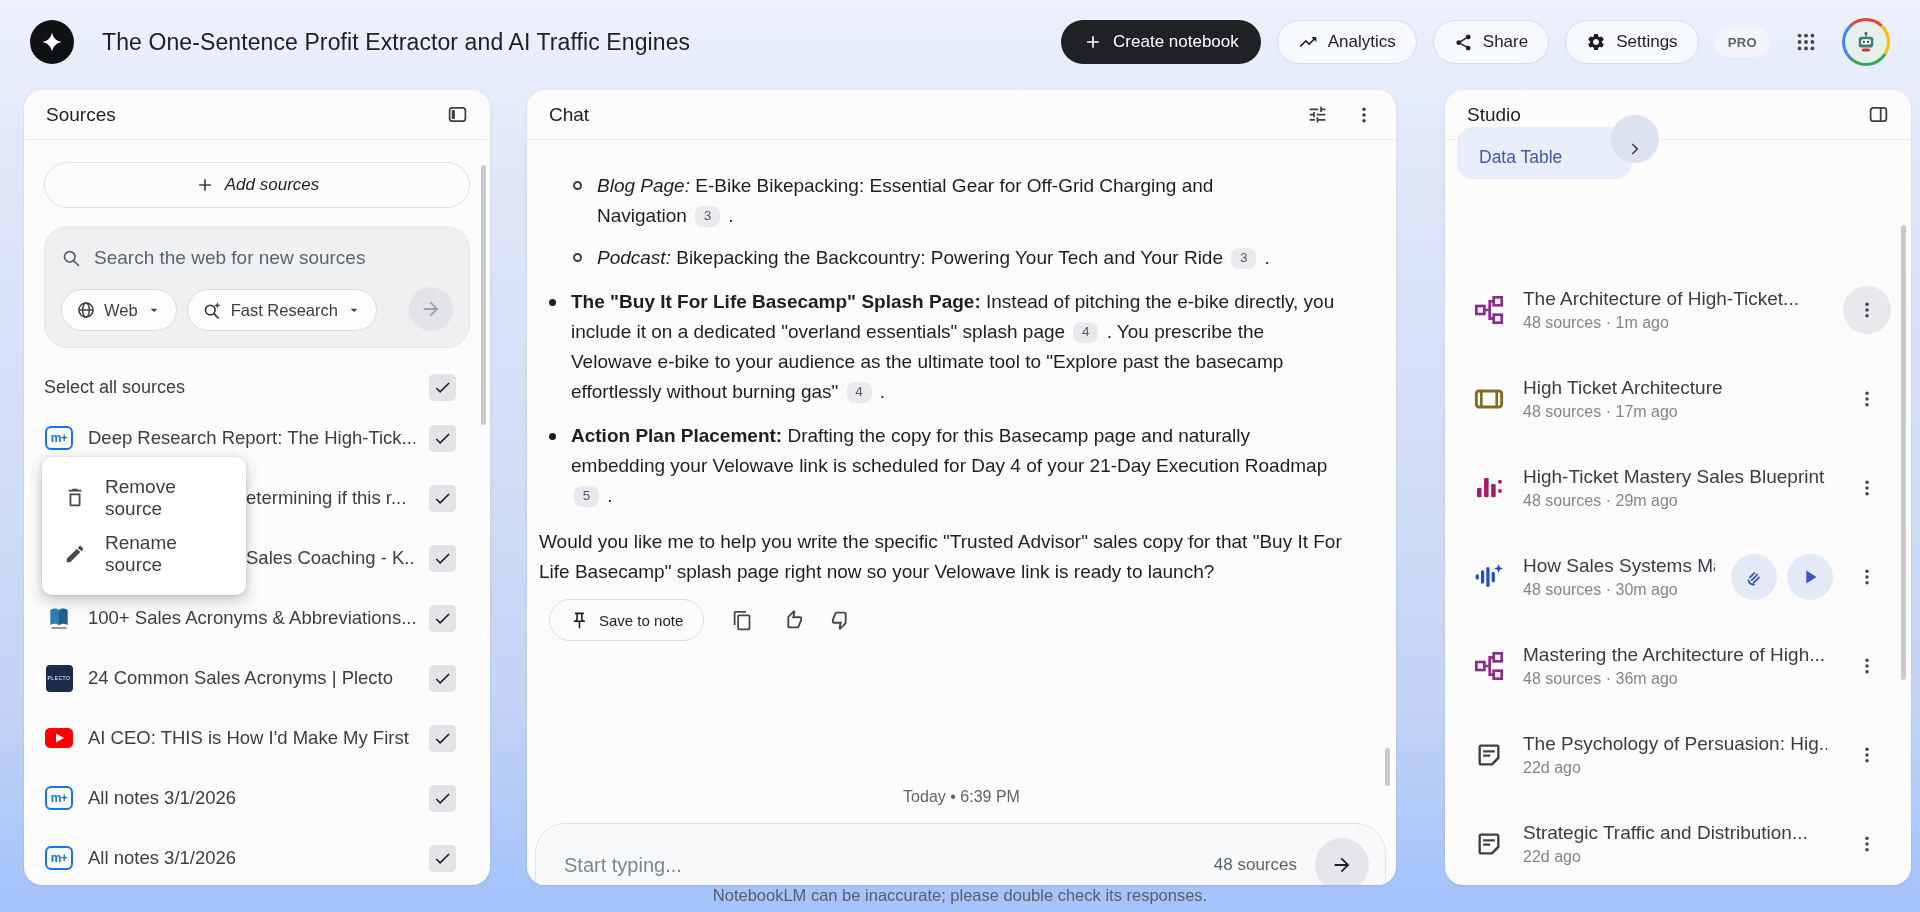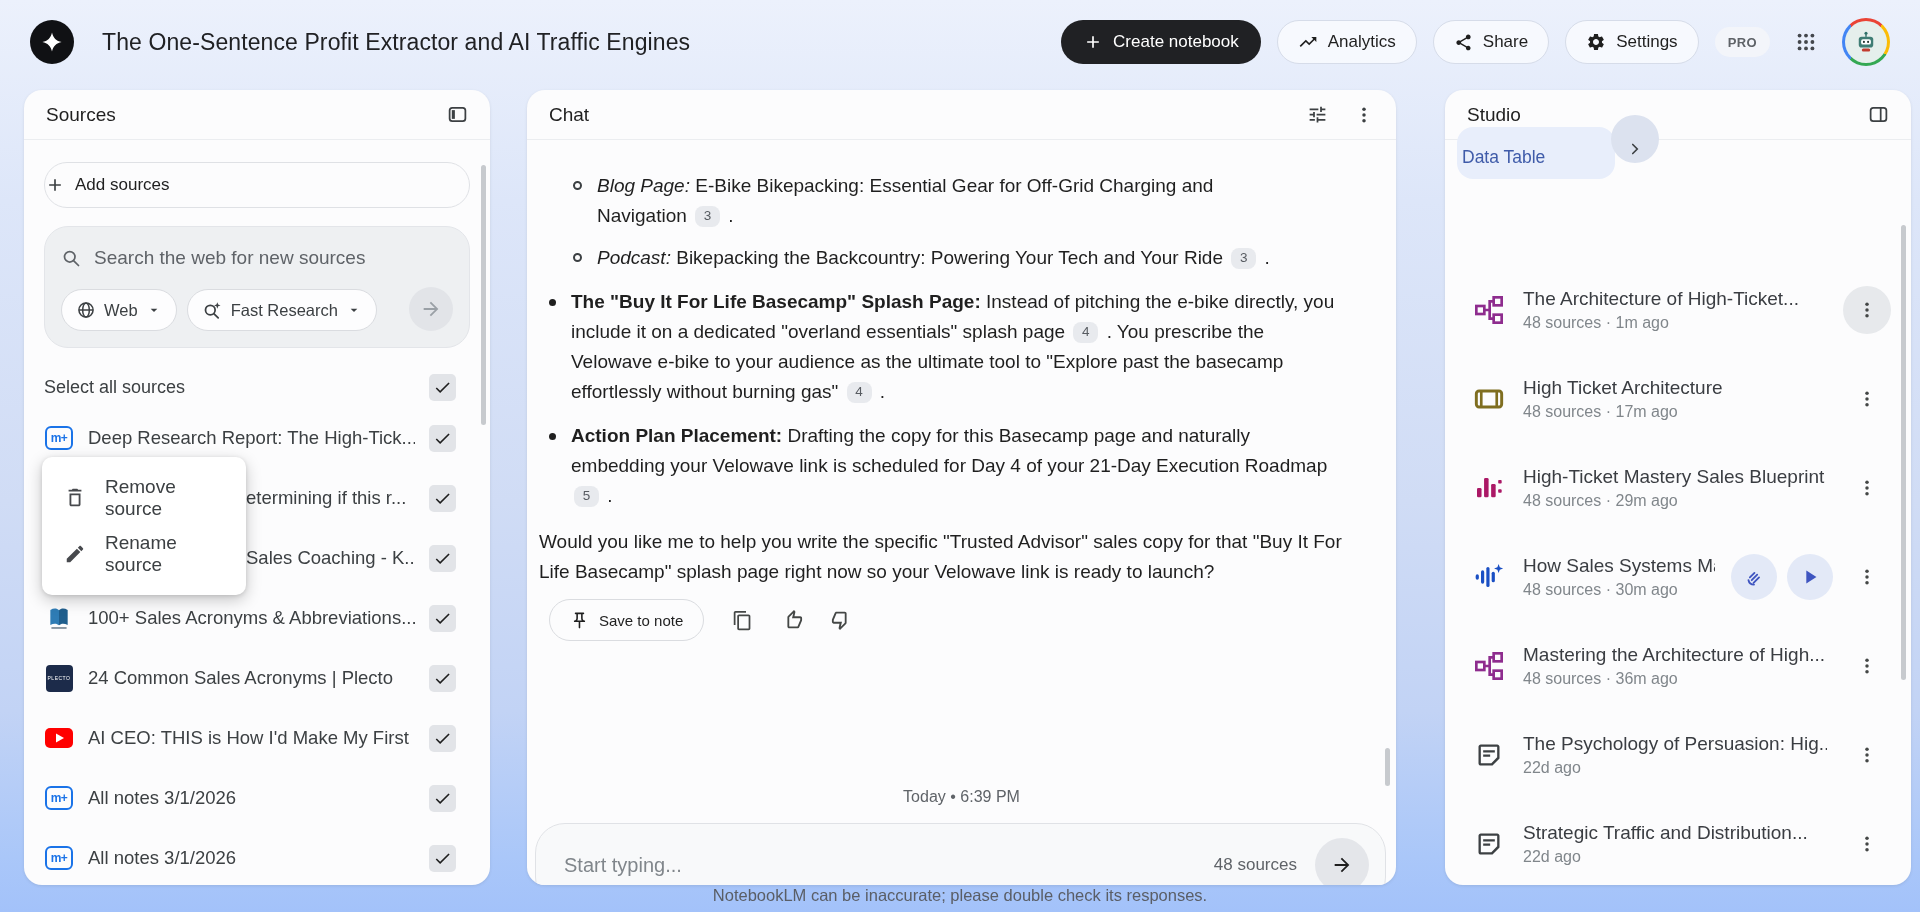--- a/index.html
+++ b/index.html
@@ -26,21 +26,21 @@
   
   .panel { position:absolute; top:90px; height:795px; background:#fcfcfd; border-radius:18px; box-shadow:0 1px 3px rgba(60,64,67,.12); overflow:hidden; }
   .panel-sources { left:24px; width:466px; }
   .panel-chat { left:527px; width:869px; }
   .panel-studio { left:1445px; width:466px; }
   .panel-header { height:50px; display:flex; align-items:center; padding:0 22px; border-bottom:1px solid #ebedf0; font-size:19px; color:#1f1f1f; }
   .panel-header .ph-icon { margin-left:auto; color:#3c4043; cursor:pointer; }
   .iconbtn { cursor:pointer; color:#3c4043; display:flex; align-items:center; justify-content:center; }
 
   
-  .add-sources-btn { margin:22px 20px 0; height:46px; border:1px solid #dfe1e5; border-radius:23px; background:transparent; display:flex; align-items:center; justify-content:flex-start; gap:10px; font-size:17px; color:#1f1f1f; cursor:pointer; width:calc(100% - 40px); }
+  .add-sources-btn { margin:22px 20px 0; height:46px; border:1px solid #dfe1e5; border-radius:23px; background:transparent; display:flex; align-items:center; justify-content:center; gap:10px; font-size:17px; color:#1f1f1f; cursor:pointer; width:calc(100% - 40px);font-style:italic; }
   .search-card { margin:18px 20px 0; background:#eef0f2; border:1px solid #e3e5e9; border-radius:24px; padding:14px 16px 16px; }
   .search-row { display:flex; align-items:center; gap:12px; height:34px; color:#5f6368; }
   .search-input { border:none; background:transparent; outline:none; font-size:19px; color:#3c4043; flex:1; font-family:inherit; }
   .search-input::placeholder { color:#5f6368; }
   .filter-row { display:flex; align-items:flex-end; gap:10px; margin-top:12px; }
   .pill { height:42px; border-radius:21px; background:#fdfdfe; border:1px solid #dadce0; display:flex; align-items:center; gap:8px; padding:0 14px; font-size:16.5px; color:#3c4043; cursor:pointer; }
   .go-btn { margin-left:auto; width:44px; height:44px; border-radius:50%; background:#e2e4e8; display:flex; align-items:center; justify-content:center; color:#9aa0a6; cursor:pointer; border:none; }
   .select-all-row { display:flex; align-items:center; margin:18px 34px 0 20px; height:42px; font-size:18px; color:#3c4043; }
   .select-all-row .checkbox { margin-left:auto; }
   .checkbox { width:27px; height:27px; border-radius:5px; background:#e2e4e8; display:flex; align-items:center; justify-content:center; color:#1f1f1f; cursor:pointer; flex:none; }
@@ -74,21 +74,21 @@
   .msg-action { color:#444746; cursor:pointer; }
   .timestamp { position:absolute; left:0; right:0; top:647px; text-align:center; font-size:16px; color:#5f6368; }
   .chat-input { position:absolute; left:8px; right:10px; top:682px; height:84px; border:1.5px solid #e0e2e6; border-radius:30px; background:#f8f9fa; display:flex; align-items:center; padding:0 16px 0 28px; }
   .chat-input input { border:none; background:transparent; outline:none; font-size:20px; flex:1; color:#3c4043; font-family:inherit; }
   .chat-input input::placeholder { color:#80868b; }
   .source-count { font-size:17px; color:#5f6368; margin-right:18px; white-space:nowrap; }
   .send-btn { width:54px; height:54px; border-radius:50%; background:#e4e6ea; border:none; display:flex; align-items:center; justify-content:center; color:#1f1f1f; cursor:pointer; flex:none; }
 
   
   .studio-body { position:absolute; top:51px; left:0; right:0; bottom:0; }
-  .data-chip { position:absolute; left:12px; top:-14px; height:52px; border-radius:16px; background:#e8eefb; color:#3f5ba9; font-size:17.5px; font-weight:500; display:flex; align-items:flex-end; padding:0 70px 11px 5px; cursor:pointer; }
+  .data-chip { position:absolute; left:12px; top:-14px; height:52px; border-radius:16px; background:#e8eefb; color:#3f5ba9; font-size:17.5px; font-weight:500; display:flex; align-items:flex-end; padding:0 70px 11px 22px; cursor:pointer; }
   .chip-btn { position:absolute; left:166px; top:-26px; width:48px; height:48px; border-radius:50%; background:#dce2ef; display:flex; align-items:flex-end; justify-content:center; color:#3c4043; cursor:pointer; }
   .chip-btn svg { margin-bottom:5px; }
   .studio-list { position:absolute; top:124px; left:0; right:0; }
   .studio-row { height:89px; display:flex; align-items:center; padding:0 20px 0 26px; gap:16px; cursor:pointer; }
   .s-icon { width:36px; flex:none; display:flex; align-items:center; justify-content:center; }
   .s-text { flex:1; min-width:0; }
   .s-title { font-size:19px; color:#3a3d42; white-space:nowrap; overflow:hidden; }
   .s-meta { font-size:16px; color:#80868b; margin-top:4px; }
   .s-actions { display:flex; align-items:center; gap:10px; }
   .action-chip { width:46px; height:46px; border-radius:50%; background:#e3e9f7; display:flex; align-items:center; justify-content:center; color:#3f55c0; cursor:pointer; }

